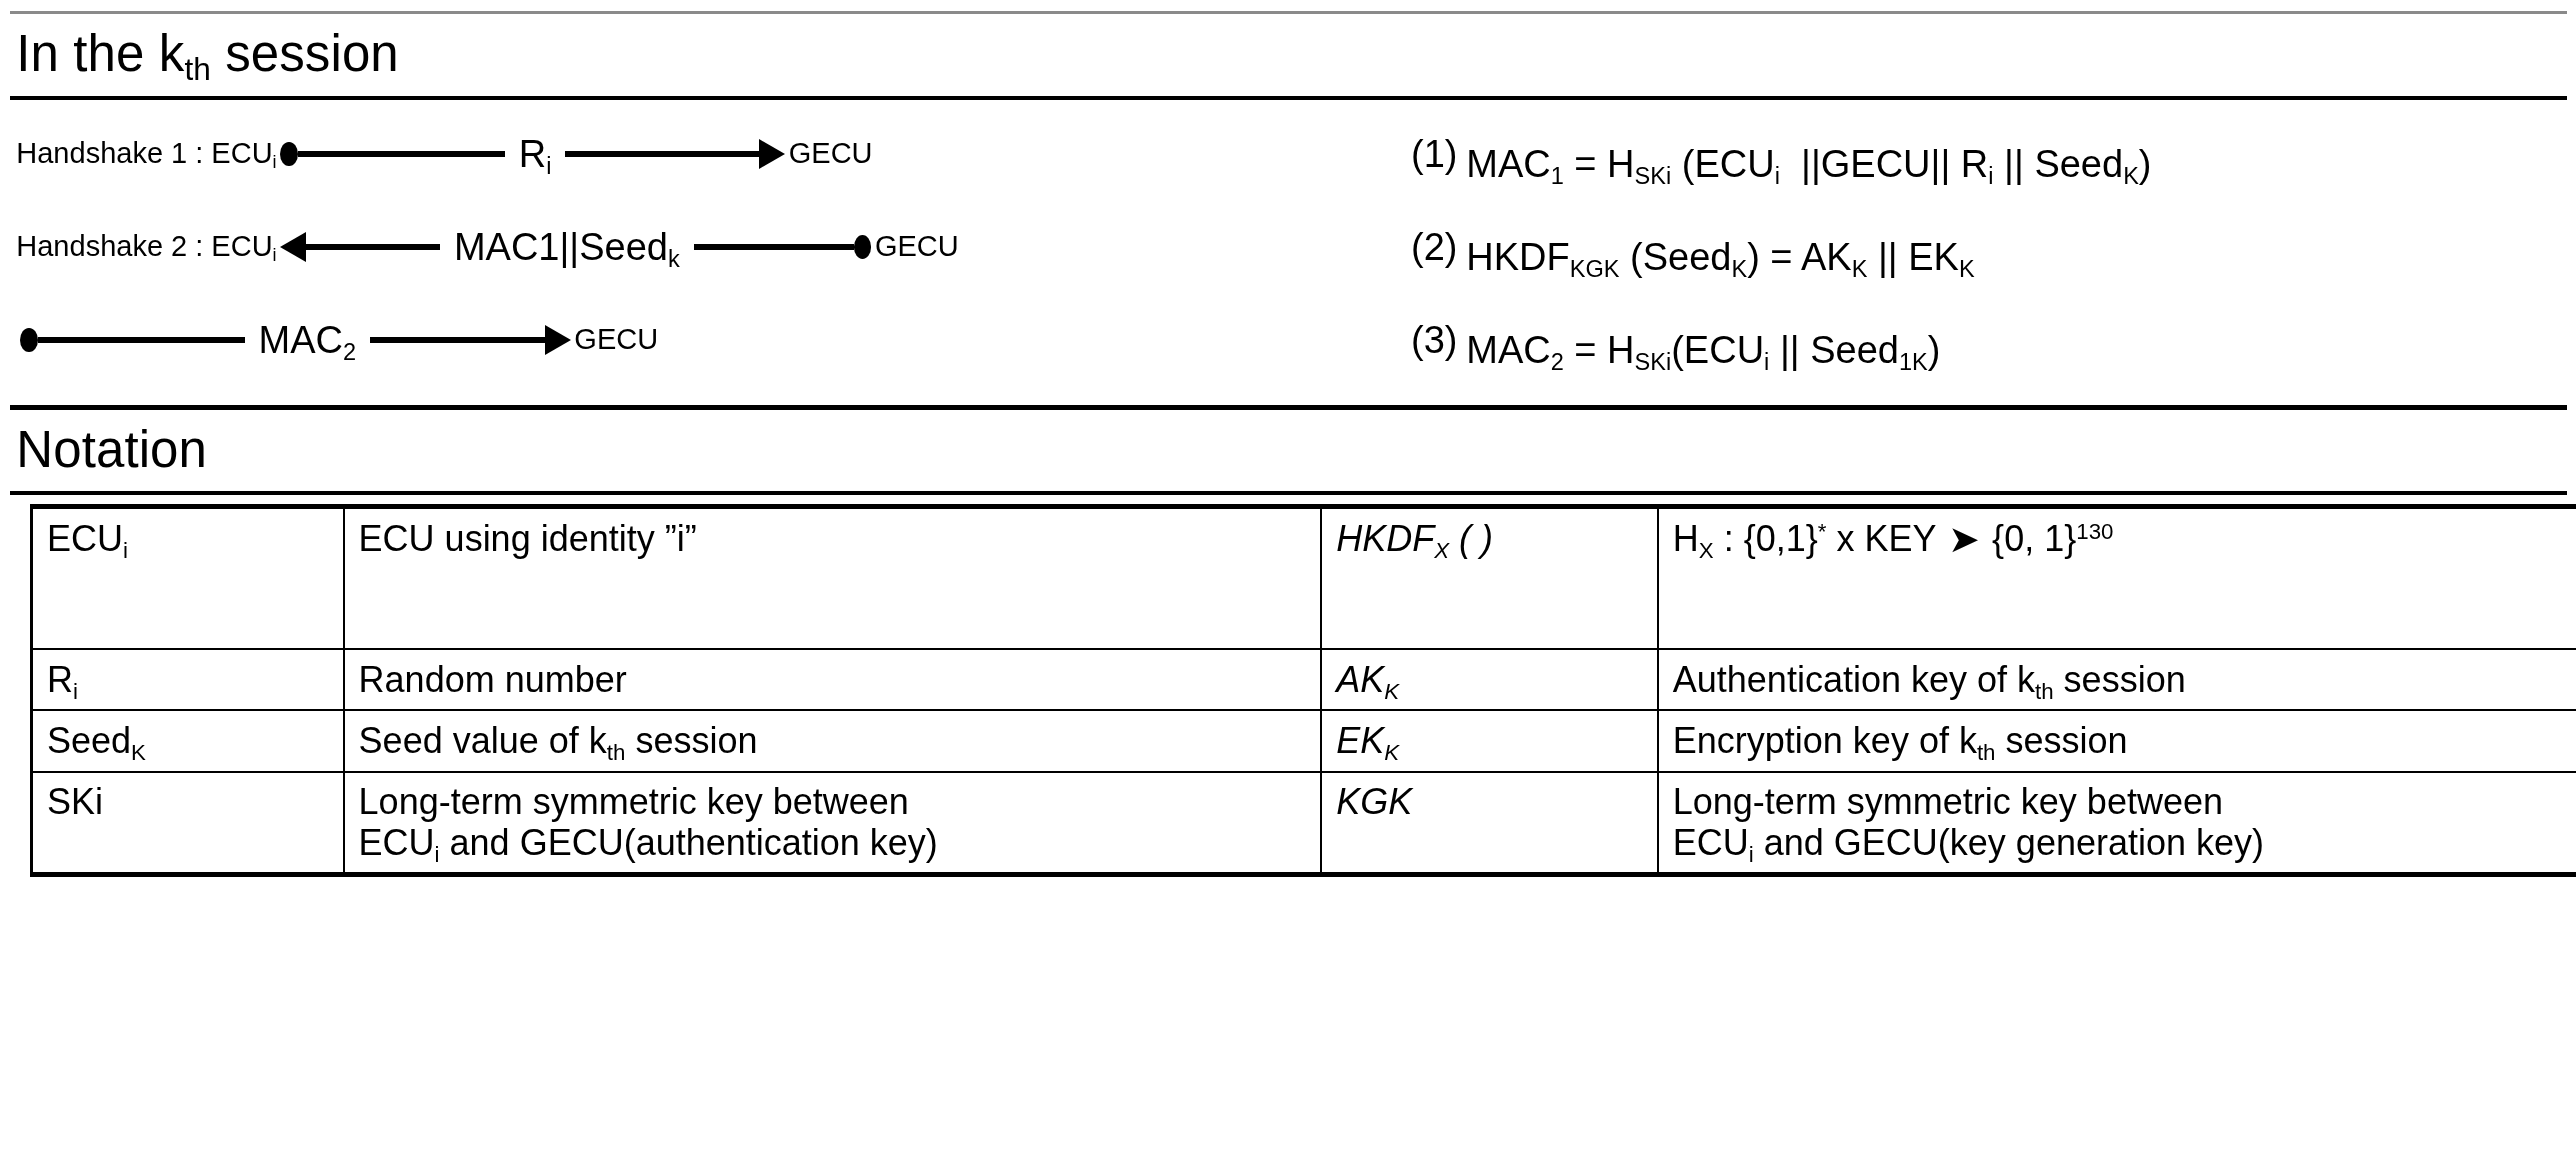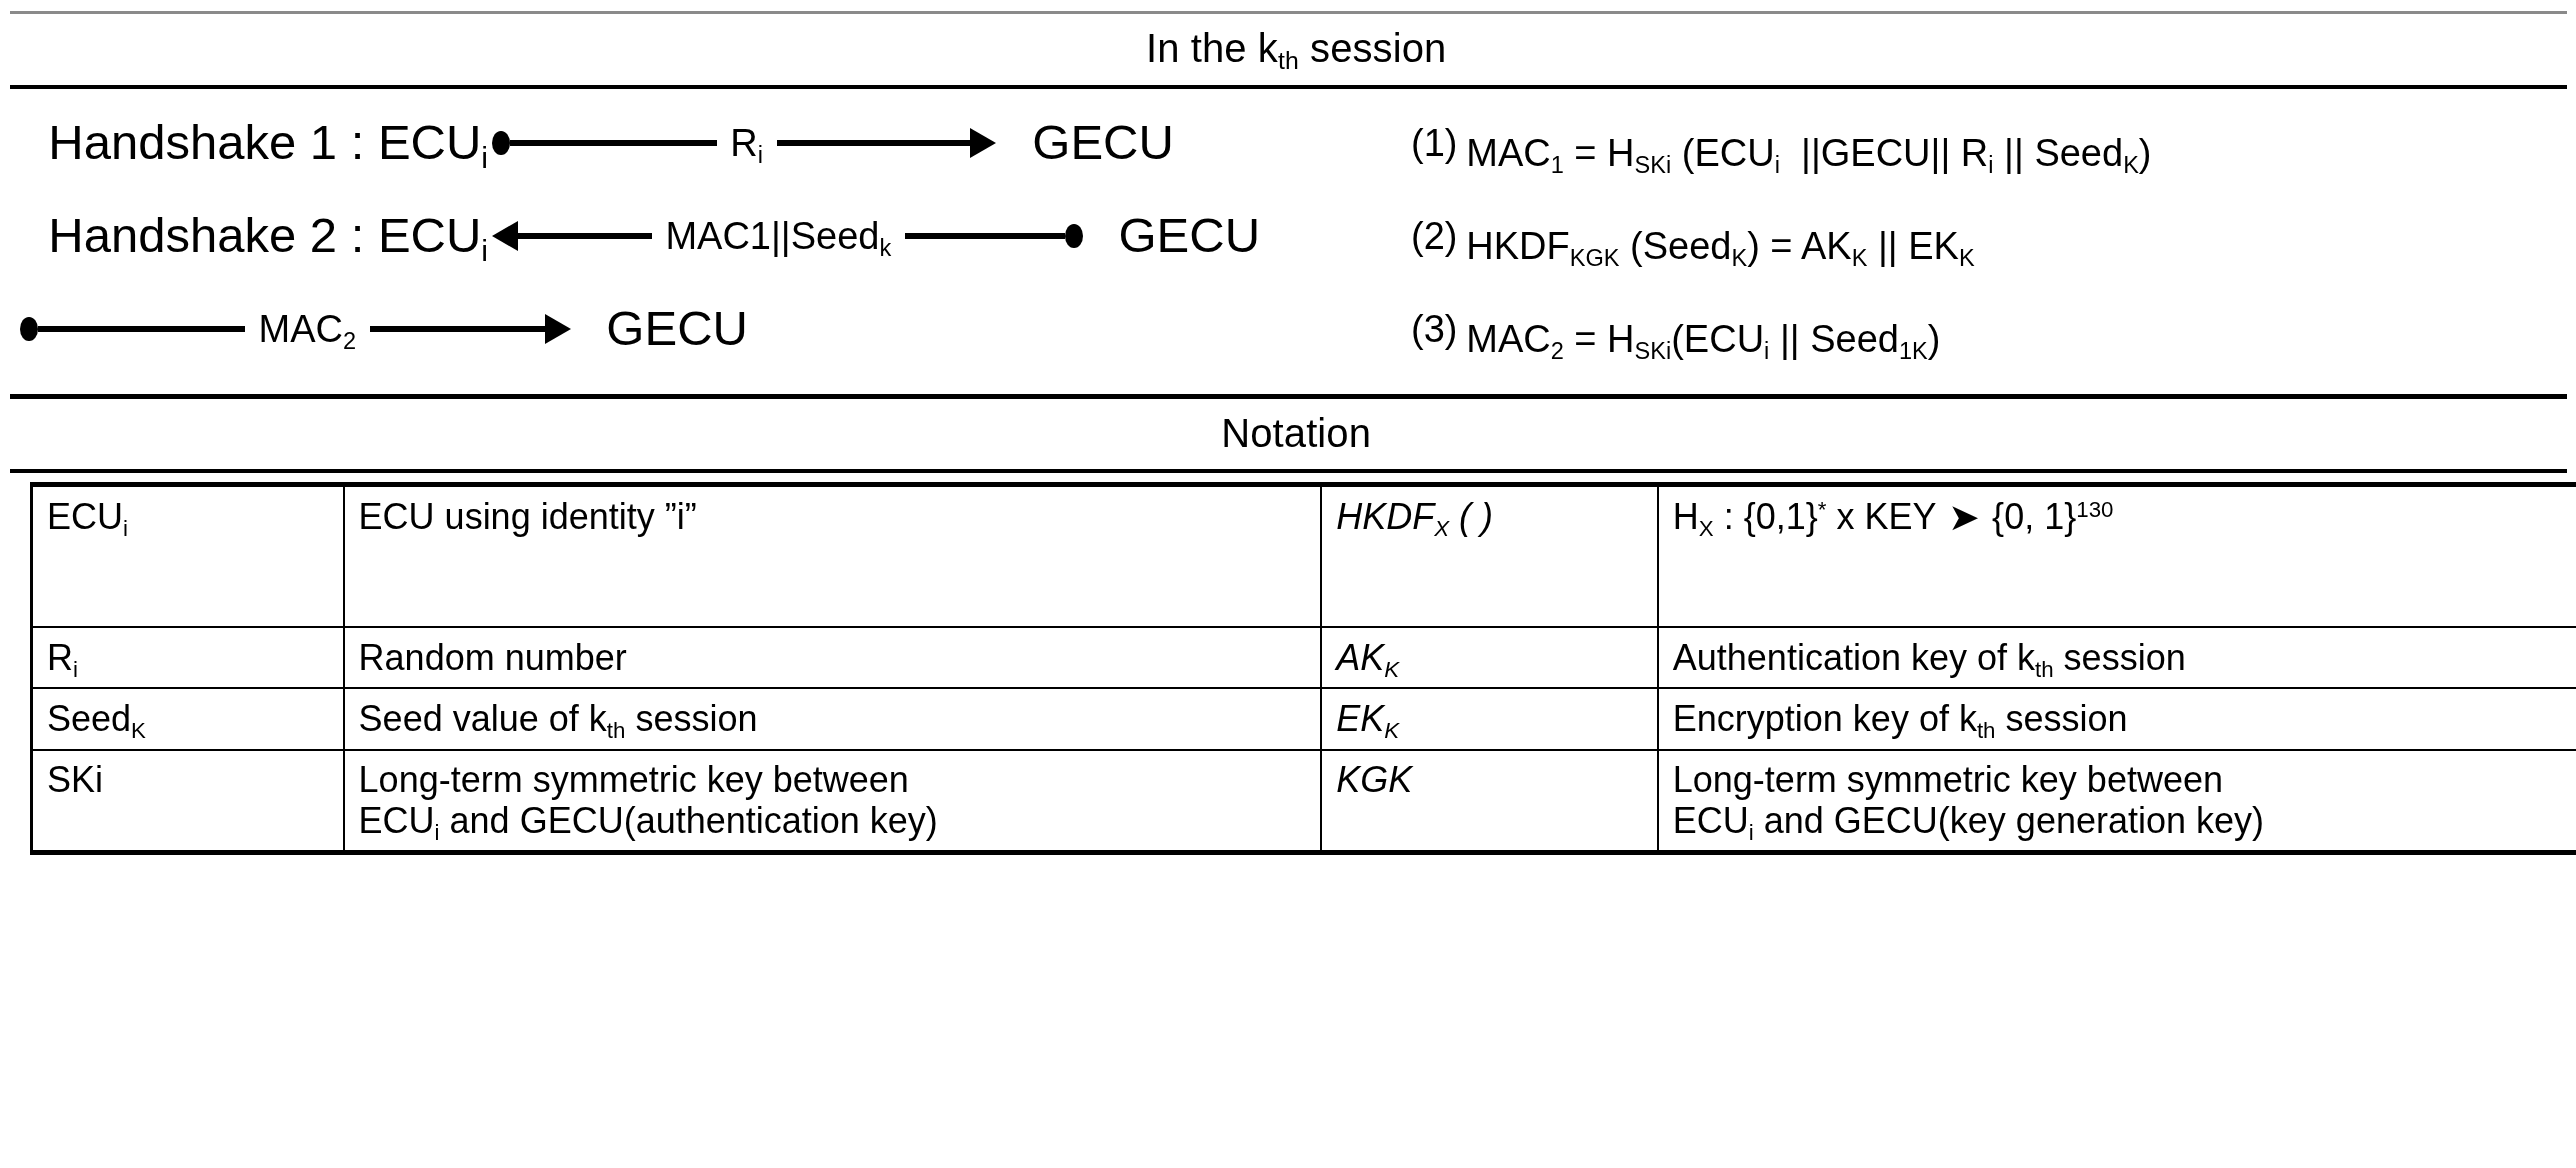--- a/index.html
+++ b/index.html
@@ -29,50 +29,48 @@
     margin: 0 auto;
     background: #000;
   }
   .rule-top    { height: 3.1px; background:#8a8a8a; margin-top: 11.3px; }
   .rule-mid    { height: 4.4px; margin-top: 0; }
   .rule-notation-top { height: 4.4px; }
   .rule-notation-bot { height: 4.4px; }
 
   
   .section-heading {
-    font-size: 40px;
+    font-size: 51px;
     line-height: 1.0;
     padding: 14px 0 16.3px 16.3px;
     letter-spacing: 0.1px;
     white-space: nowrap;
-    text-align: center;
   }
 
   
   .handshake-block {
     padding: 16.3px 0 10px 0;
   }
   .hs-row {
     display: flex;
     align-items: flex-start;
     height: 93px;
   }
   .hs-left {
     width: 1411px;
     display: flex;
     align-items: center;
     padding-left: 16.3px;
     box-sizing: border-box;
     height: 75px;
   }
   .hs-label {
-    font-size: 49px;
-    white-space: nowrap;
-    line-height: 1;
-    margin-left: 32px;
+    font-size: 29px;
+    white-space: nowrap;
+    line-height: 1;
   }
   .hs-right {
     flex: 1;
     display: flex;
     align-items: center;
     height: 75px;
   }
   .eq-num {
     font-size: 38px;
     white-space: nowrap;

